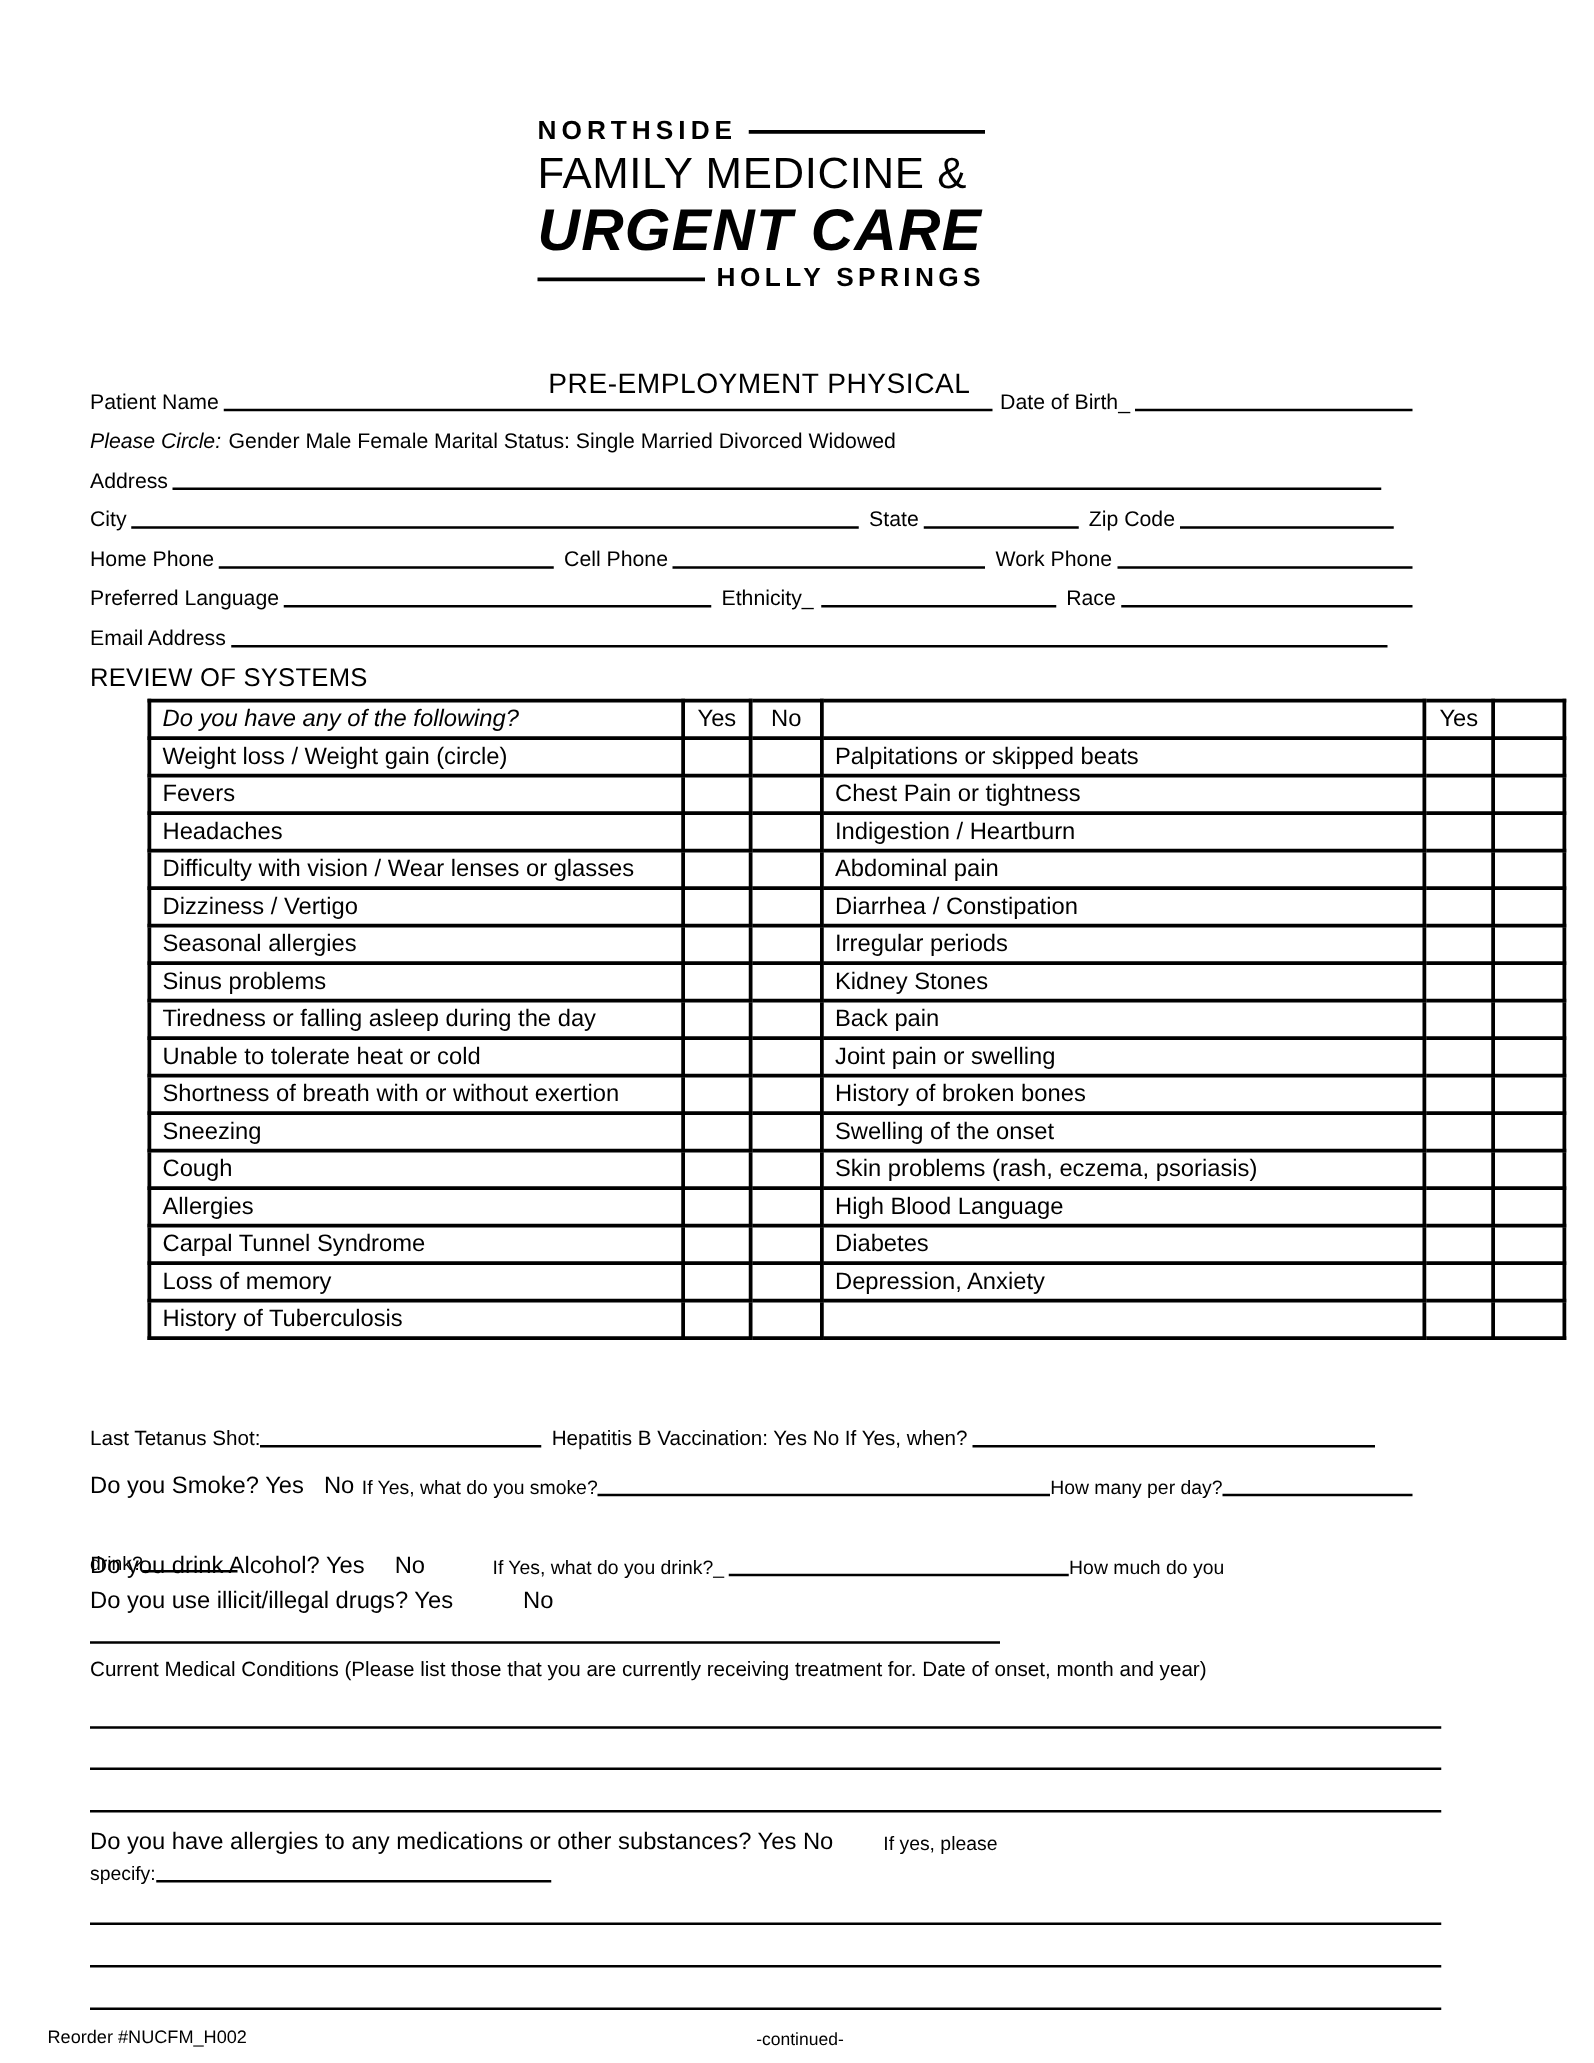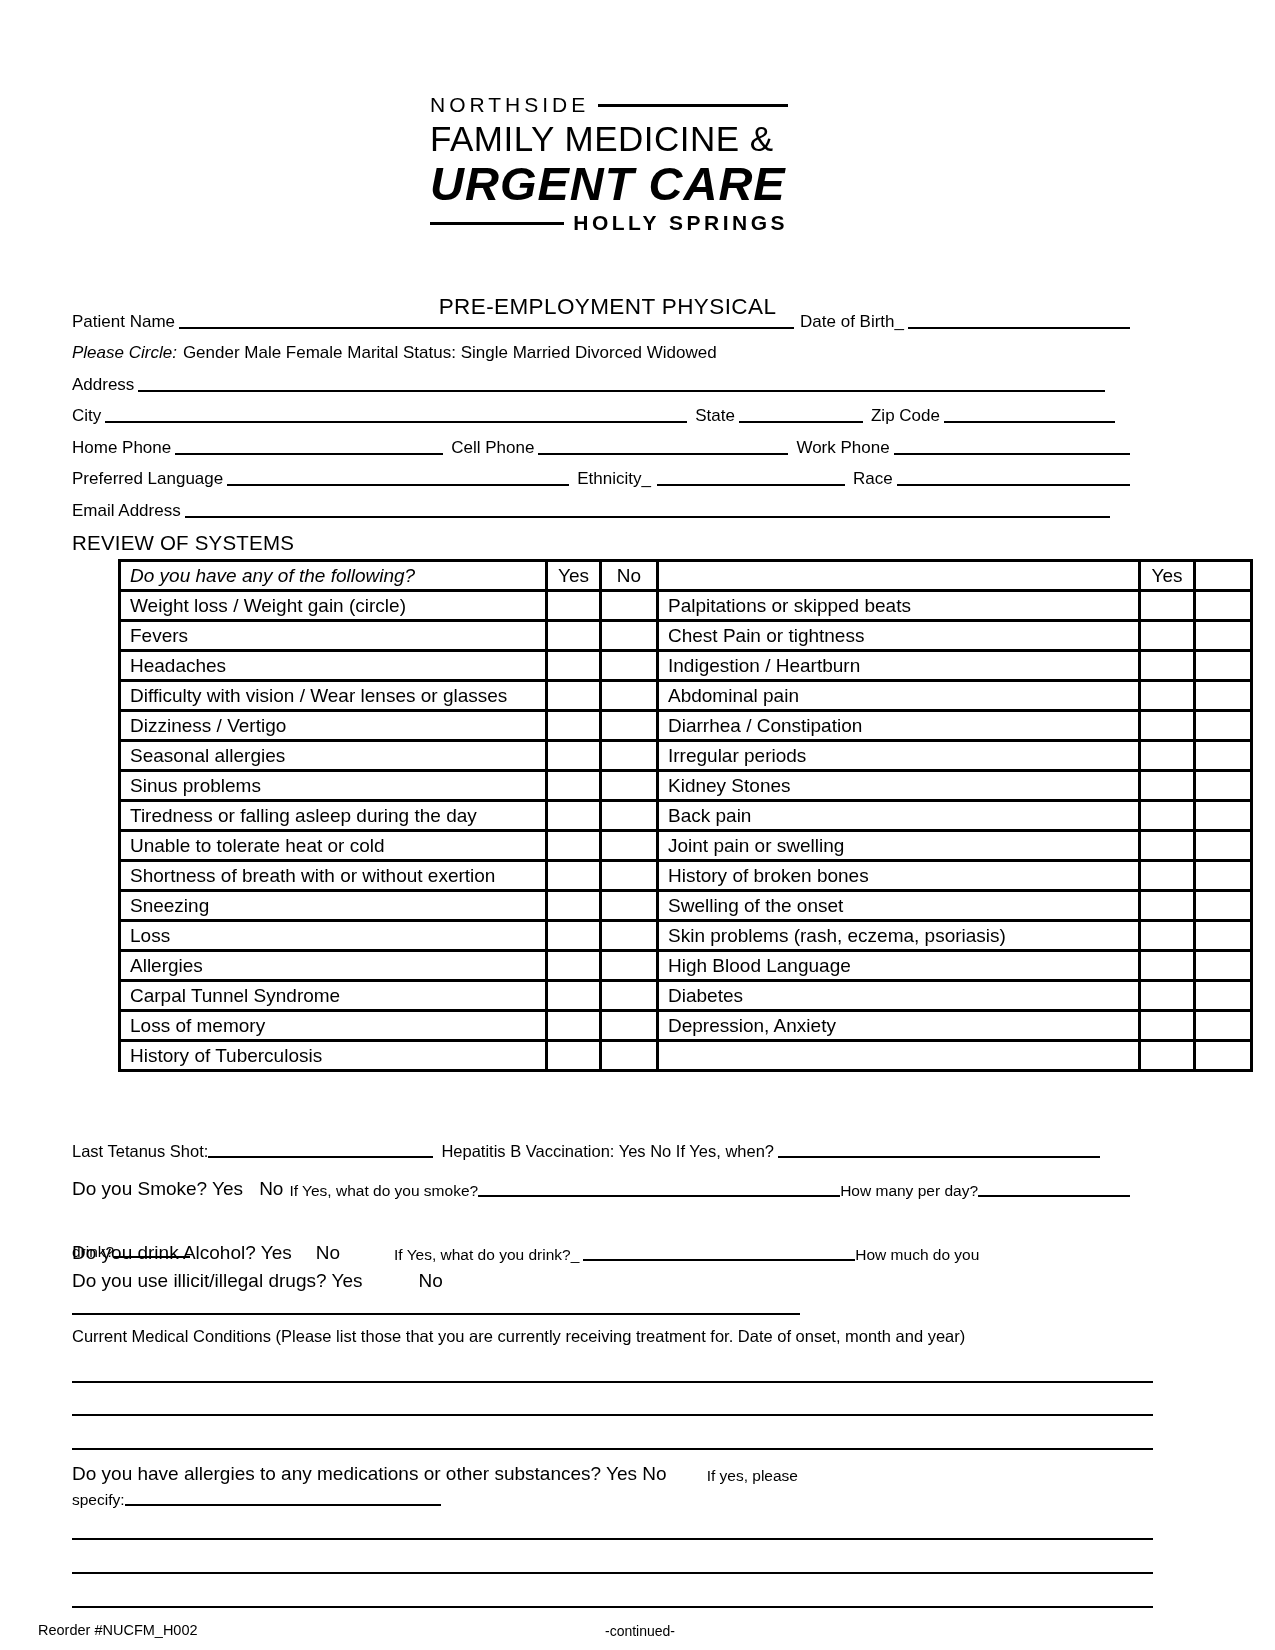--- a/index.html
+++ b/index.html
@@ -9,21 +9,21 @@
     width:1275px; height:1650px;
     font-family:"Liberation Sans", sans-serif;
     color:#000;
     overflow:hidden;
   }
   .abs { position:absolute; }
 
   
   #logo { left:430px; top:92px; width:358px; }
   .logo-top { display:flex; align-items:center; height:26px;
-              font-size:21px; font-weight:normal; letter-spacing:4px; }
+              font-size:21px; font-weight:bold; letter-spacing:4px; }
   .logo-top .rule { flex:1; border-top:3px solid #000; margin-left:9px; }
   .logo-mid { font-size:35px; font-weight:400; letter-spacing:0.5px; height:42px; line-height:42px; }
   .logo-main { font-size:47px; font-weight:bold; font-style:italic; letter-spacing:1px;
                height:50px; line-height:48px; }
   .logo-bottom { display:flex; align-items:center; height:26px;
                  font-size:21px; font-weight:bold; letter-spacing:3.5px; }
   .logo-bottom .rule { flex:1; border-top:3px solid #000; margin-right:9px; }
 
   
   #title { top:250px; left:0; width:1215px; text-align:center;
@@ -226,21 +226,21 @@
     </tr>
     <tr>
       <td>Sneezing</td>
       <td class="cb"></td>
         <td class="cb"></td>
       <td>Swelling of the onset</td>
       <td class="cb"></td>
         <td class="cb"></td>
     </tr>
     <tr>
-      <td>Loss</td>
+      <td>Cough</td>
       <td class="cb"></td>
         <td class="cb"></td>
       <td>Skin problems (rash, eczema, psoriasis)</td>
       <td class="cb"></td>
         <td class="cb"></td>
     </tr>
     <tr>
       <td>Allergies</td>
       <td class="cb"></td>
         <td class="cb"></td>

